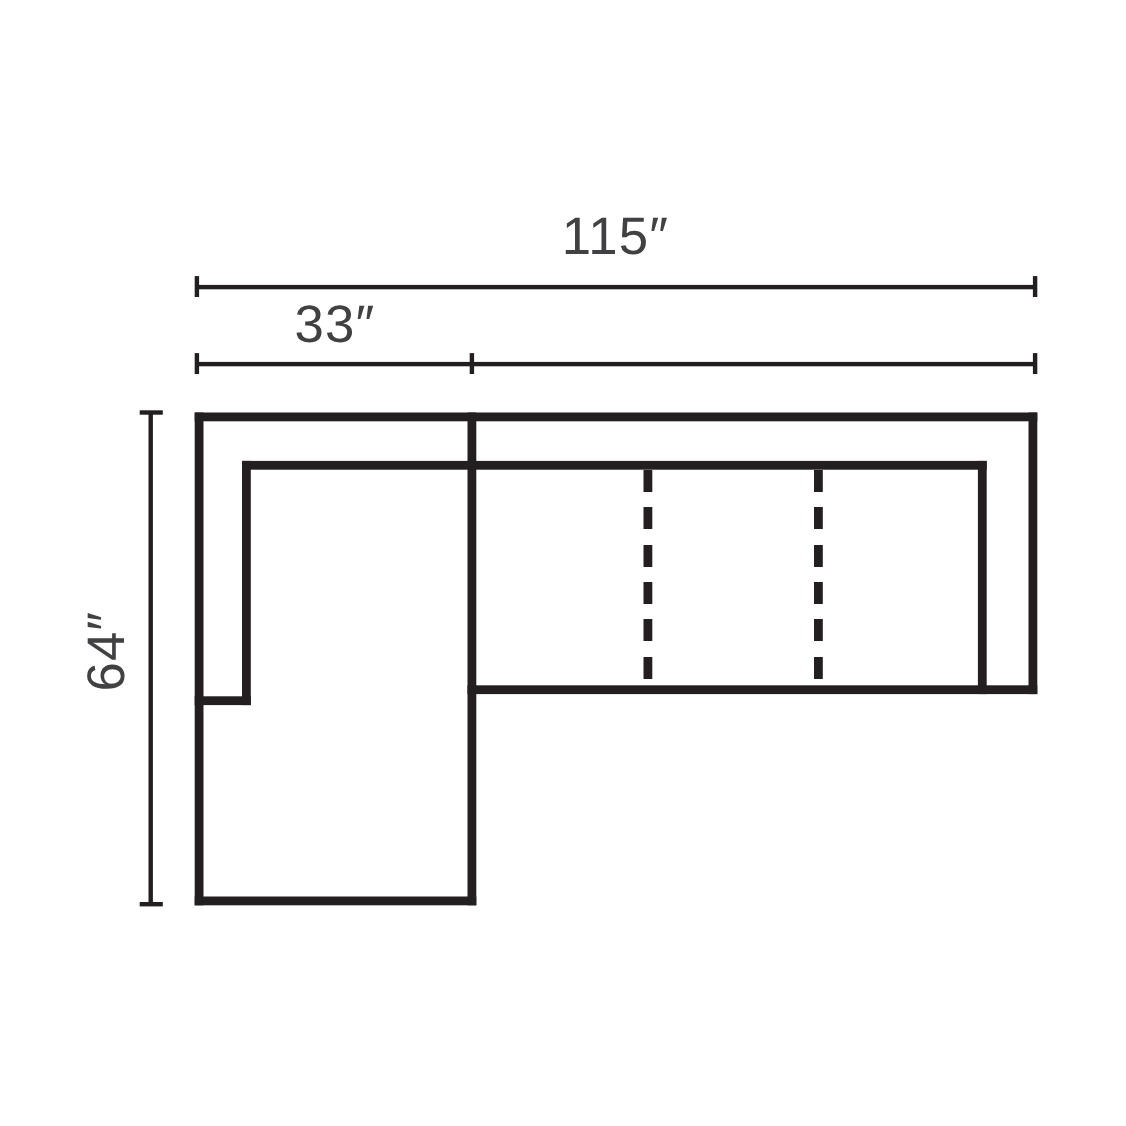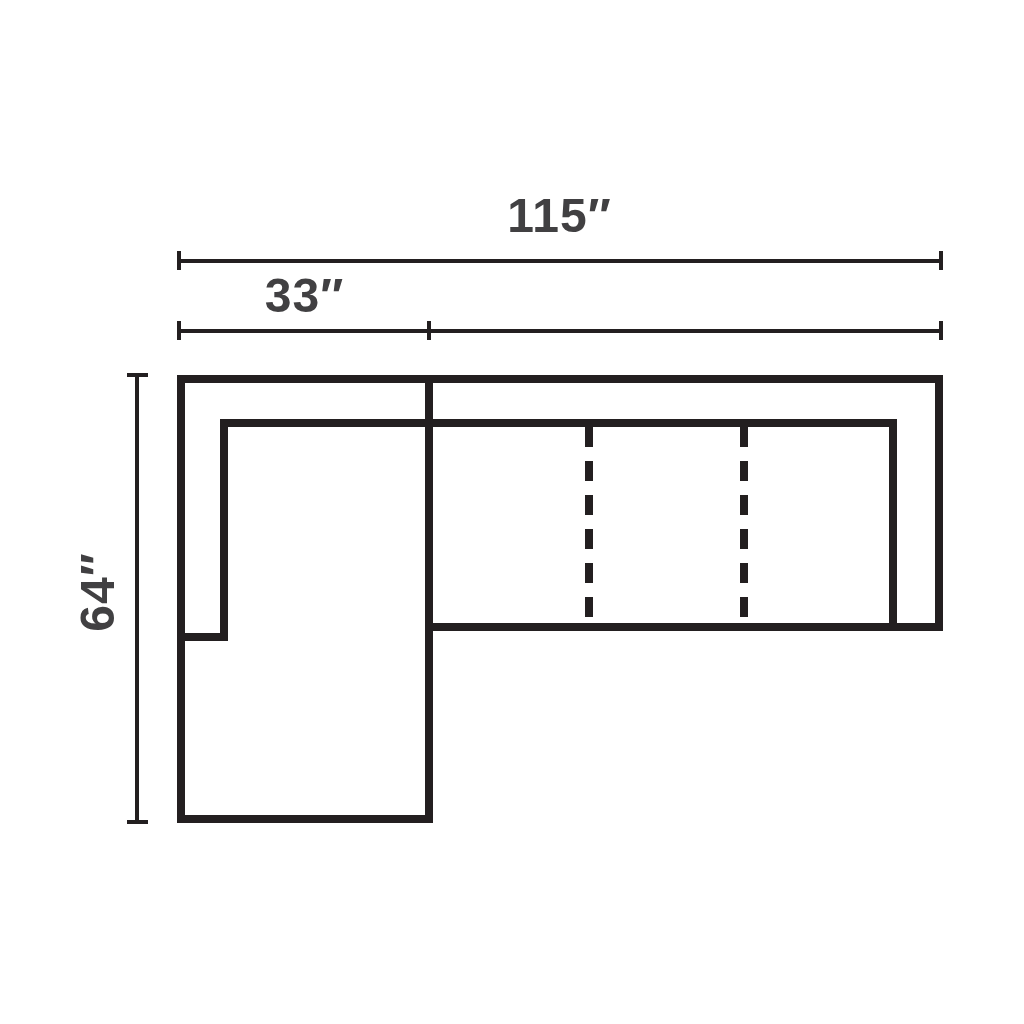--- a/index.html
+++ b/index.html
@@ -9,21 +9,20 @@
   }
   html,body{margin:0;padding:0;}
   body{background:var(--bg);}
   .stage{
     position:relative;
     width:968px;
     height:1024px;
     background:var(--bg);
     overflow:hidden;
     font-family:"Liberation Sans","DejaVu Sans",sans-serif;
-    font-weight:bold;
   }
   
   .seg{position:absolute;background:var(--ink);}
   
   .dim{position:absolute;background:var(--ink);}
   
   .dash-v{
     position:absolute;
     width:8px;
     background:repeating-linear-gradient(

